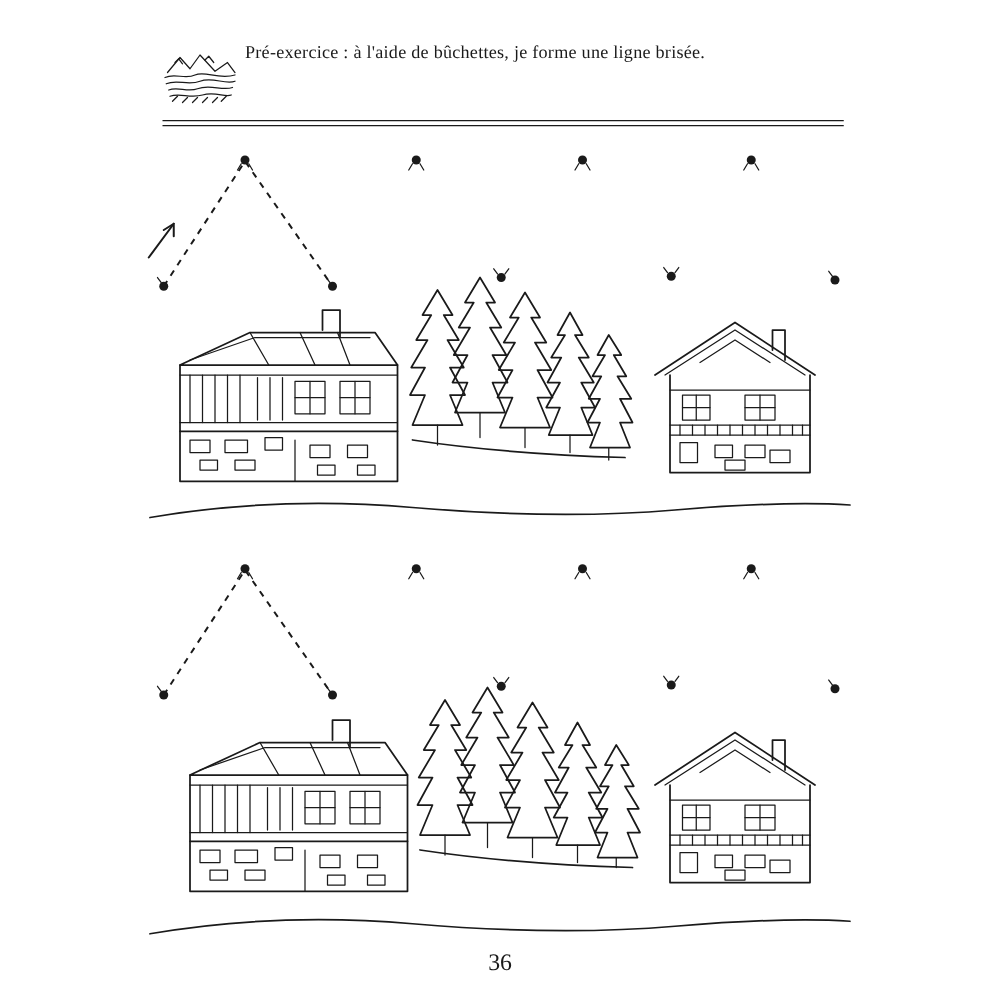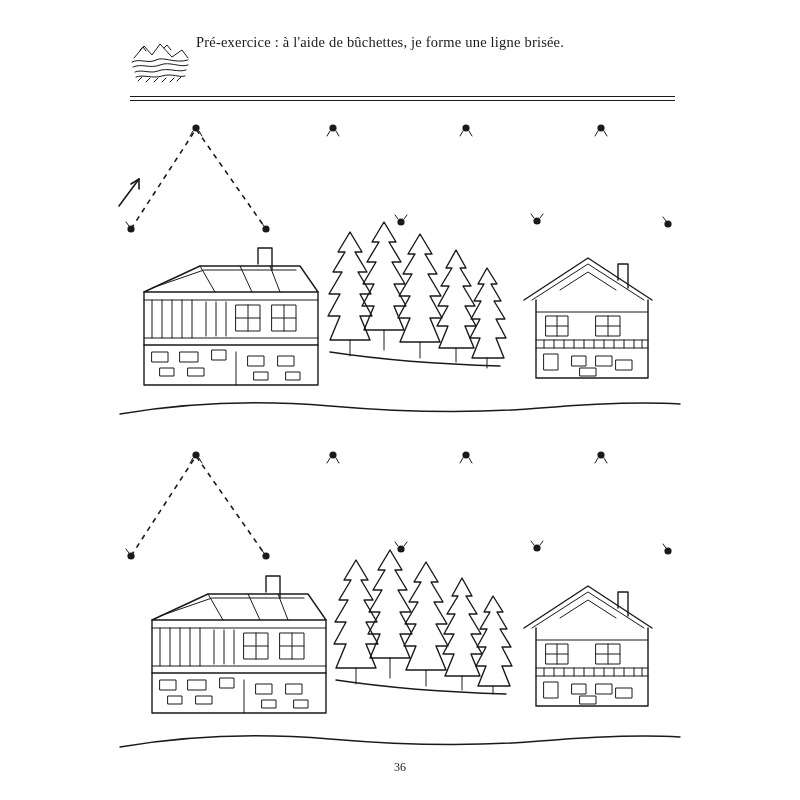--- a/index.html
+++ b/index.html
@@ -72,21 +72,21 @@
     width: 800px;
     height: 800px;
     pointer-events: none;
   }
   .page-number {
     position: absolute;
     left: 0;
     top: 760px;
     width: 800px;
     text-align: center;
-    font-size: 12px;
+    font-size: 19px;
   }
   svg { display: block; }
   .stroke {
     fill: none;
     stroke: #1a1a1a;
     stroke-width: 1.4;
     stroke-linecap: round;
     stroke-linejoin: round;
   }
   .thin {

